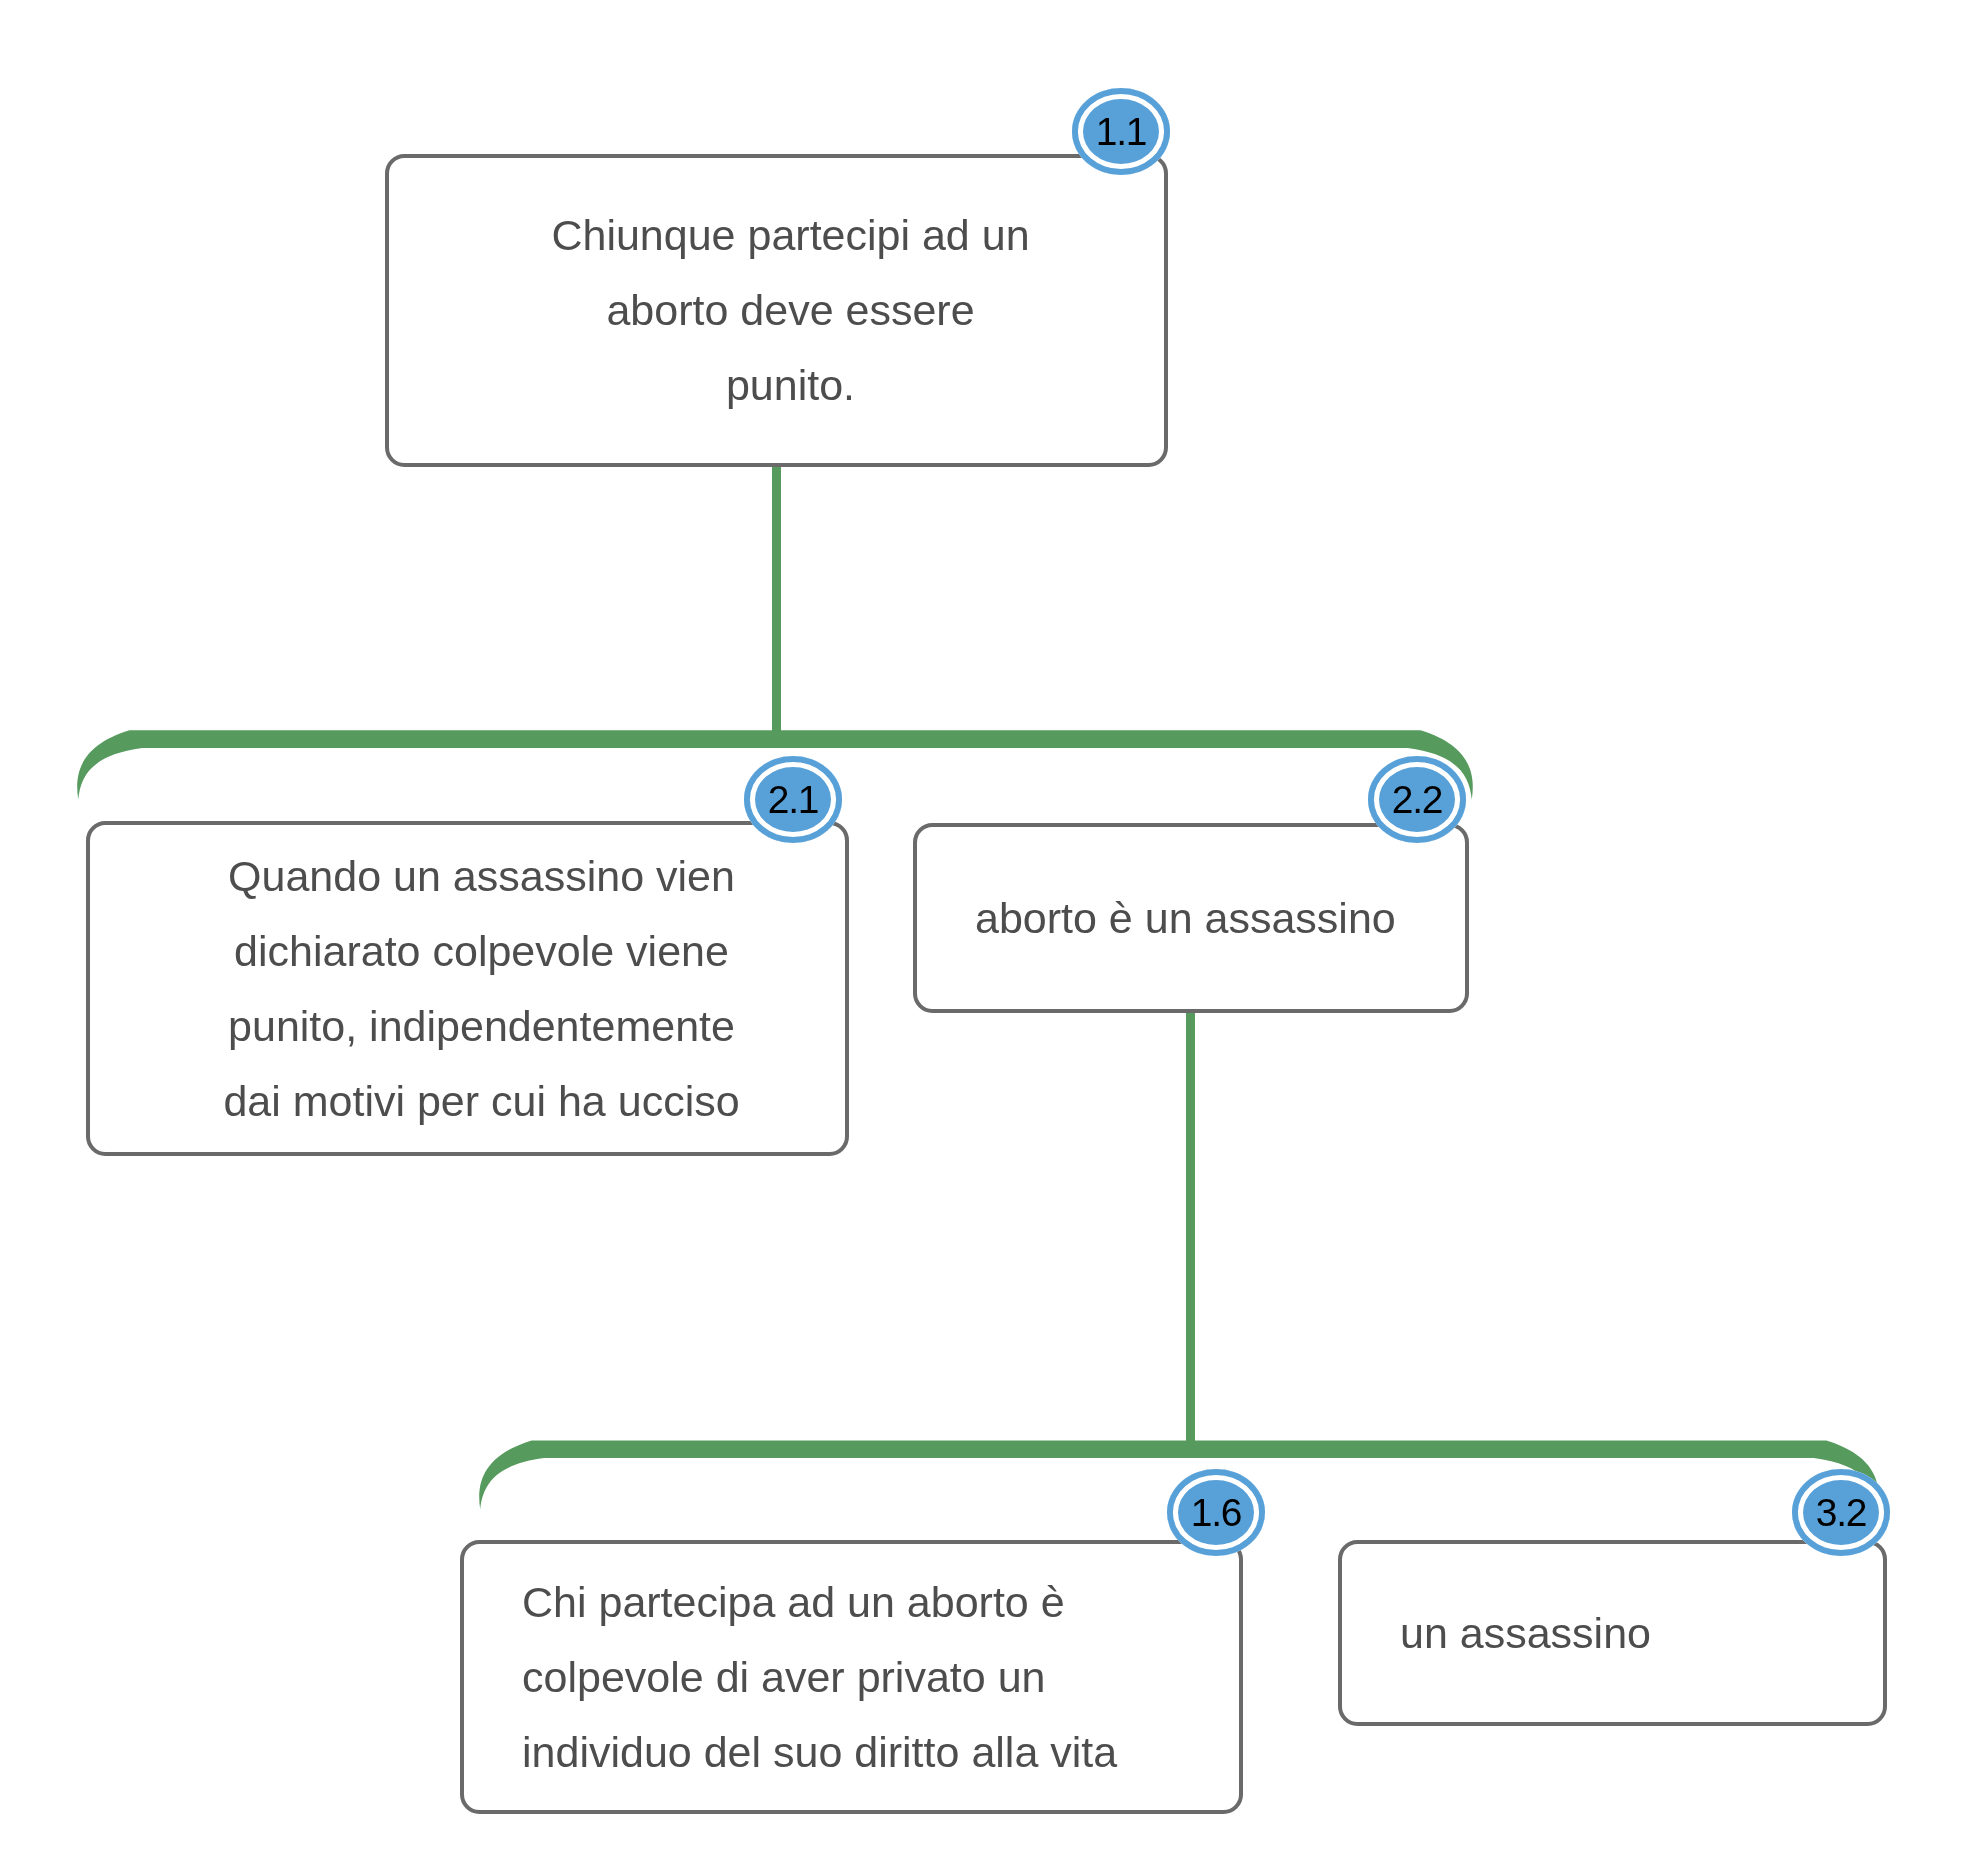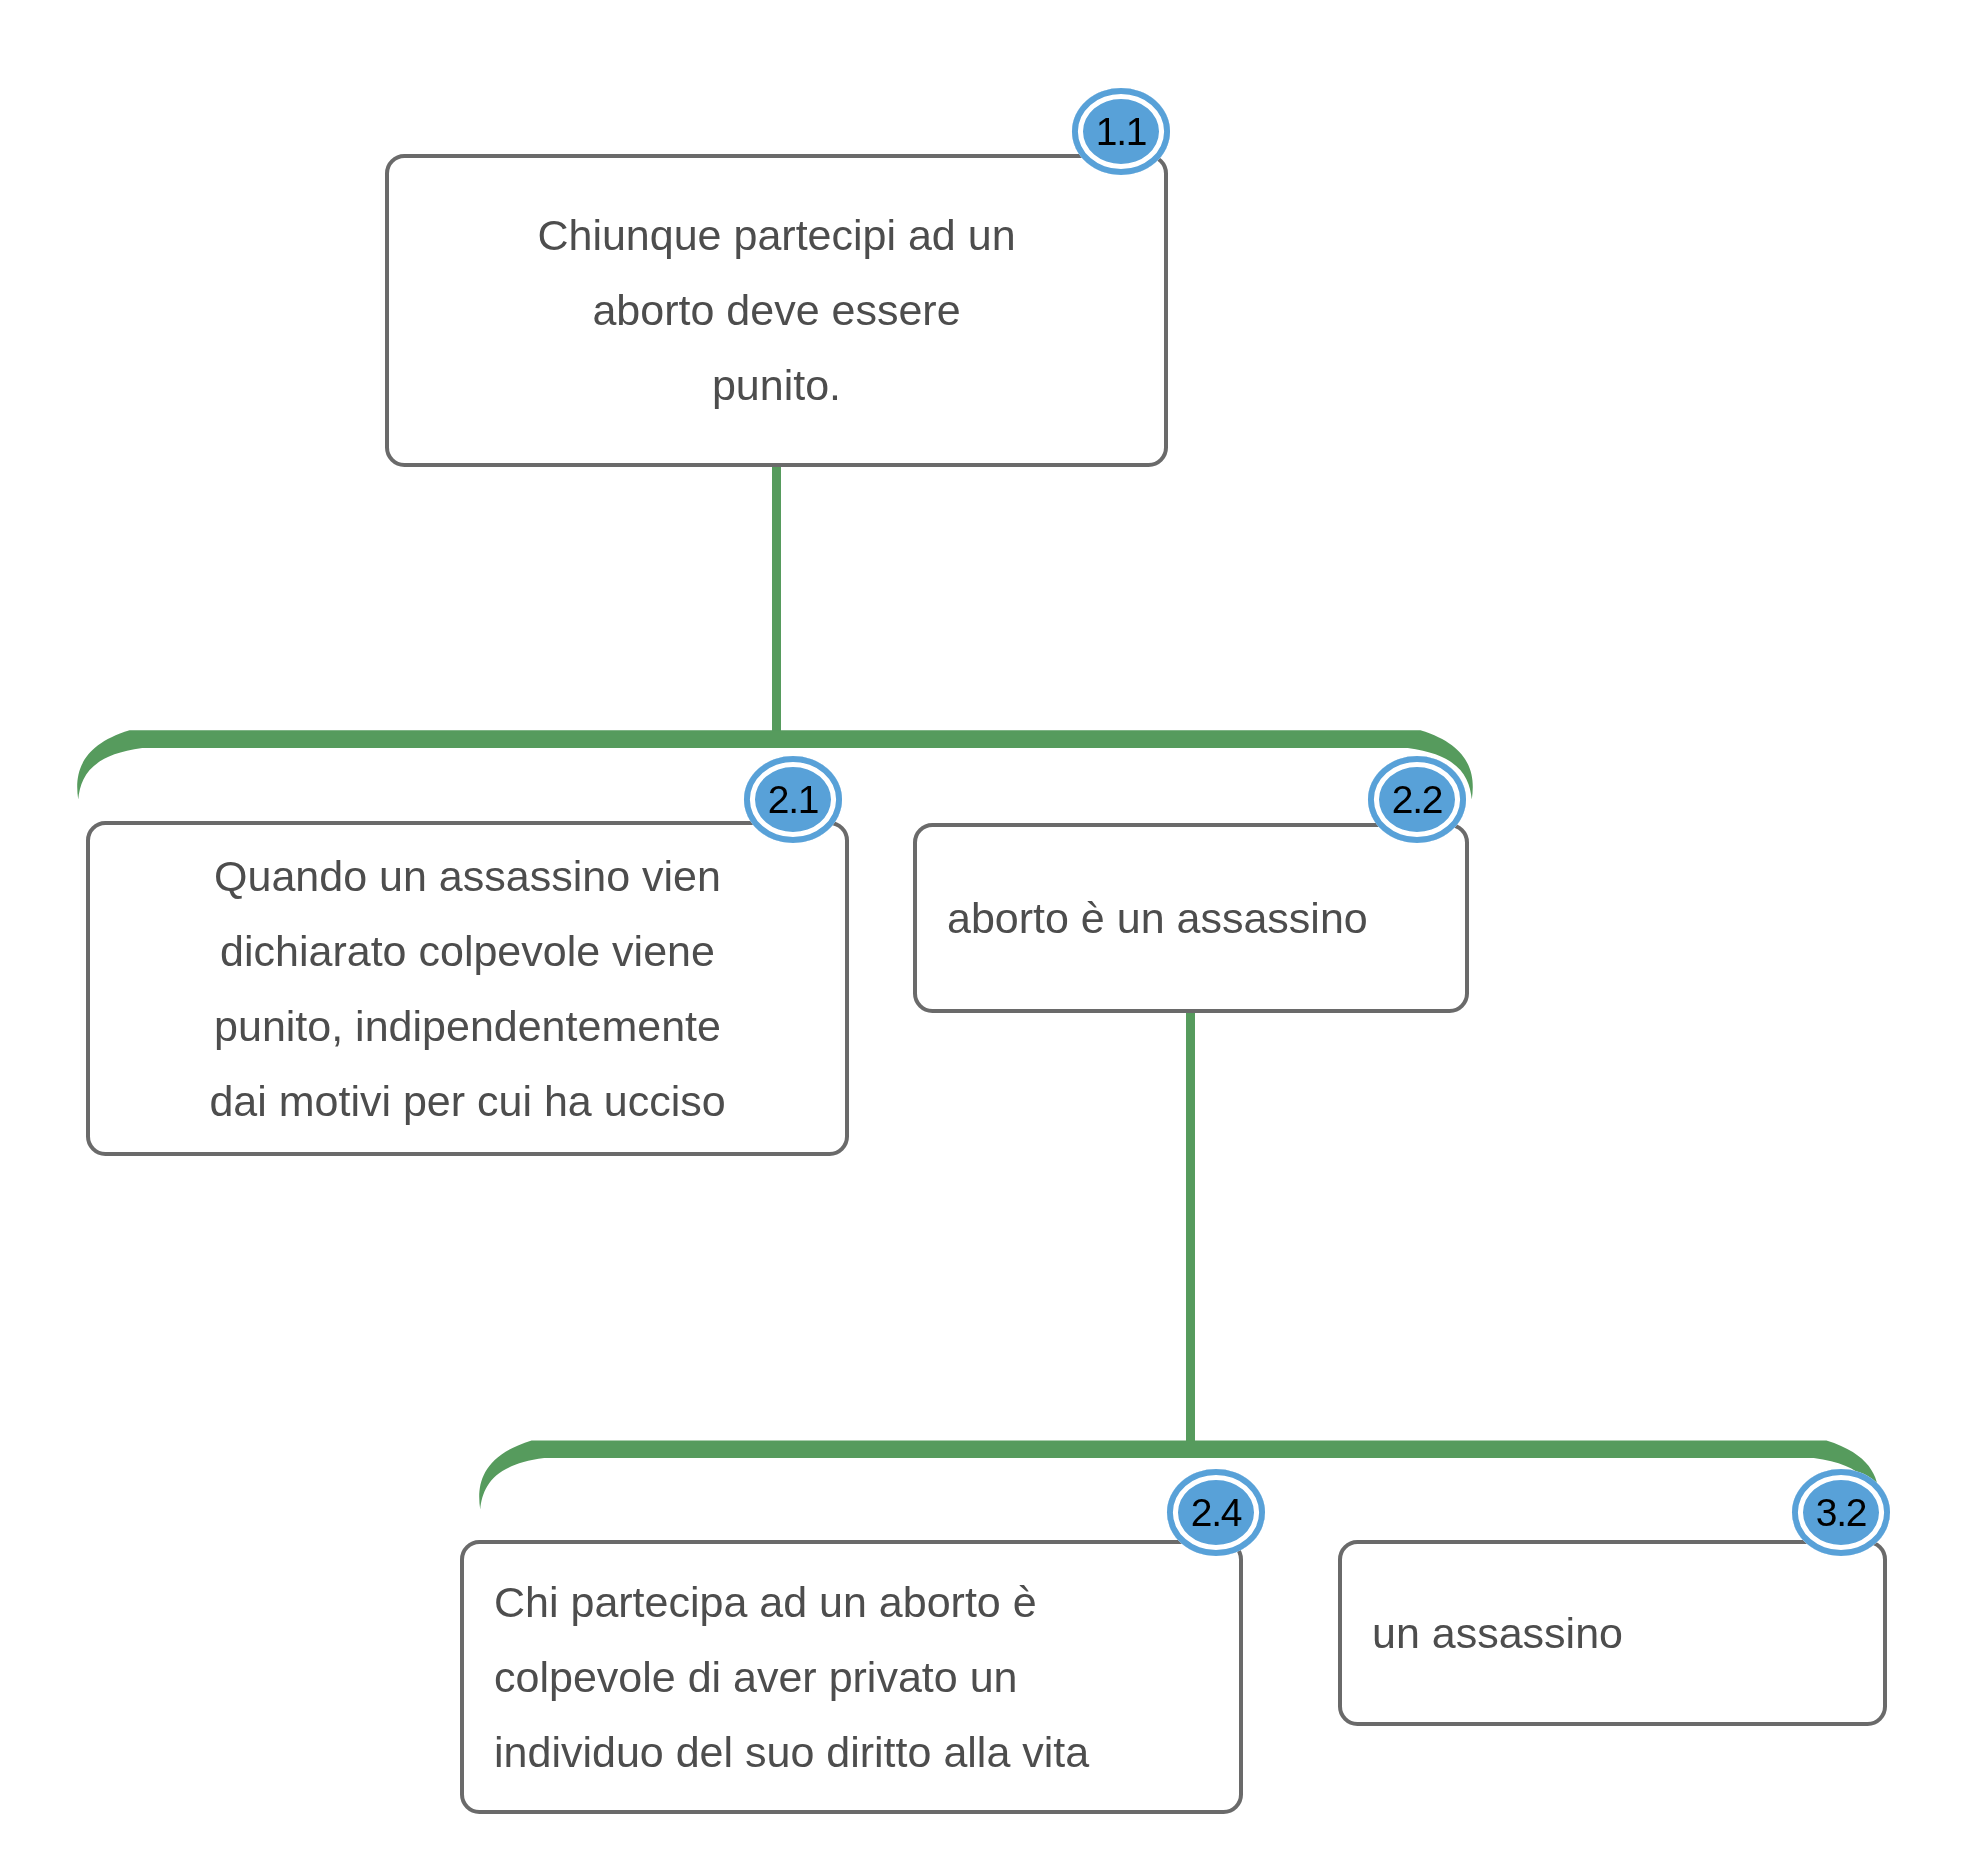--- a/index.html
+++ b/index.html
@@ -26,21 +26,21 @@
     border: 4.2px solid var(--box-border);
     border-radius: 19.4px;
     display: flex;
     flex-direction: column;
     justify-content: center;
     color: var(--text-gray);
     font-size: 43px;
     line-height: 75px;
     z-index: 3;
   }
-  .node .line { white-space: nowrap; }
+  .node .line { white-space: nowrap; padding-left: 28px; }
   .node.centered { text-align: center; }
   .node.lefted { text-align: left; padding-left: 30px; padding-right: 8.4px; }
 
   #n11 { left: 385px;  top: 154px;  width: 783px; height: 313px; }
   #n21 { left: 86px;  top: 821px; width: 763px; height: 335px; align-items: center; }
   #n22 { left: 913px; top: 823px; width: 556px; height: 190px; }
   #n31 { left: 460px; top: 1540px; width: 783px; height: 274px; }
   #n32 { left: 1338px; top: 1540px; width: 549px; height: 186px; }
 
   
@@ -131,17 +131,17 @@
     <div class="line">individuo del suo diritto alla vita</div>
   </div>
 
   <div class="node lefted" id="n32">
     <div class="line">un assassino</div>
   </div>
 
   <div class="badge" id="b11">1.1</div>
   <div class="badge" id="b21">2.1</div>
   <div class="badge" id="b22">2.2</div>
-  <div class="badge" id="b31">2.4</div>
+  <div class="badge" id="b31">1.6</div>
   <div class="badge" id="b32">3.2</div>
 
 </div>
 
 
 </body></html>

